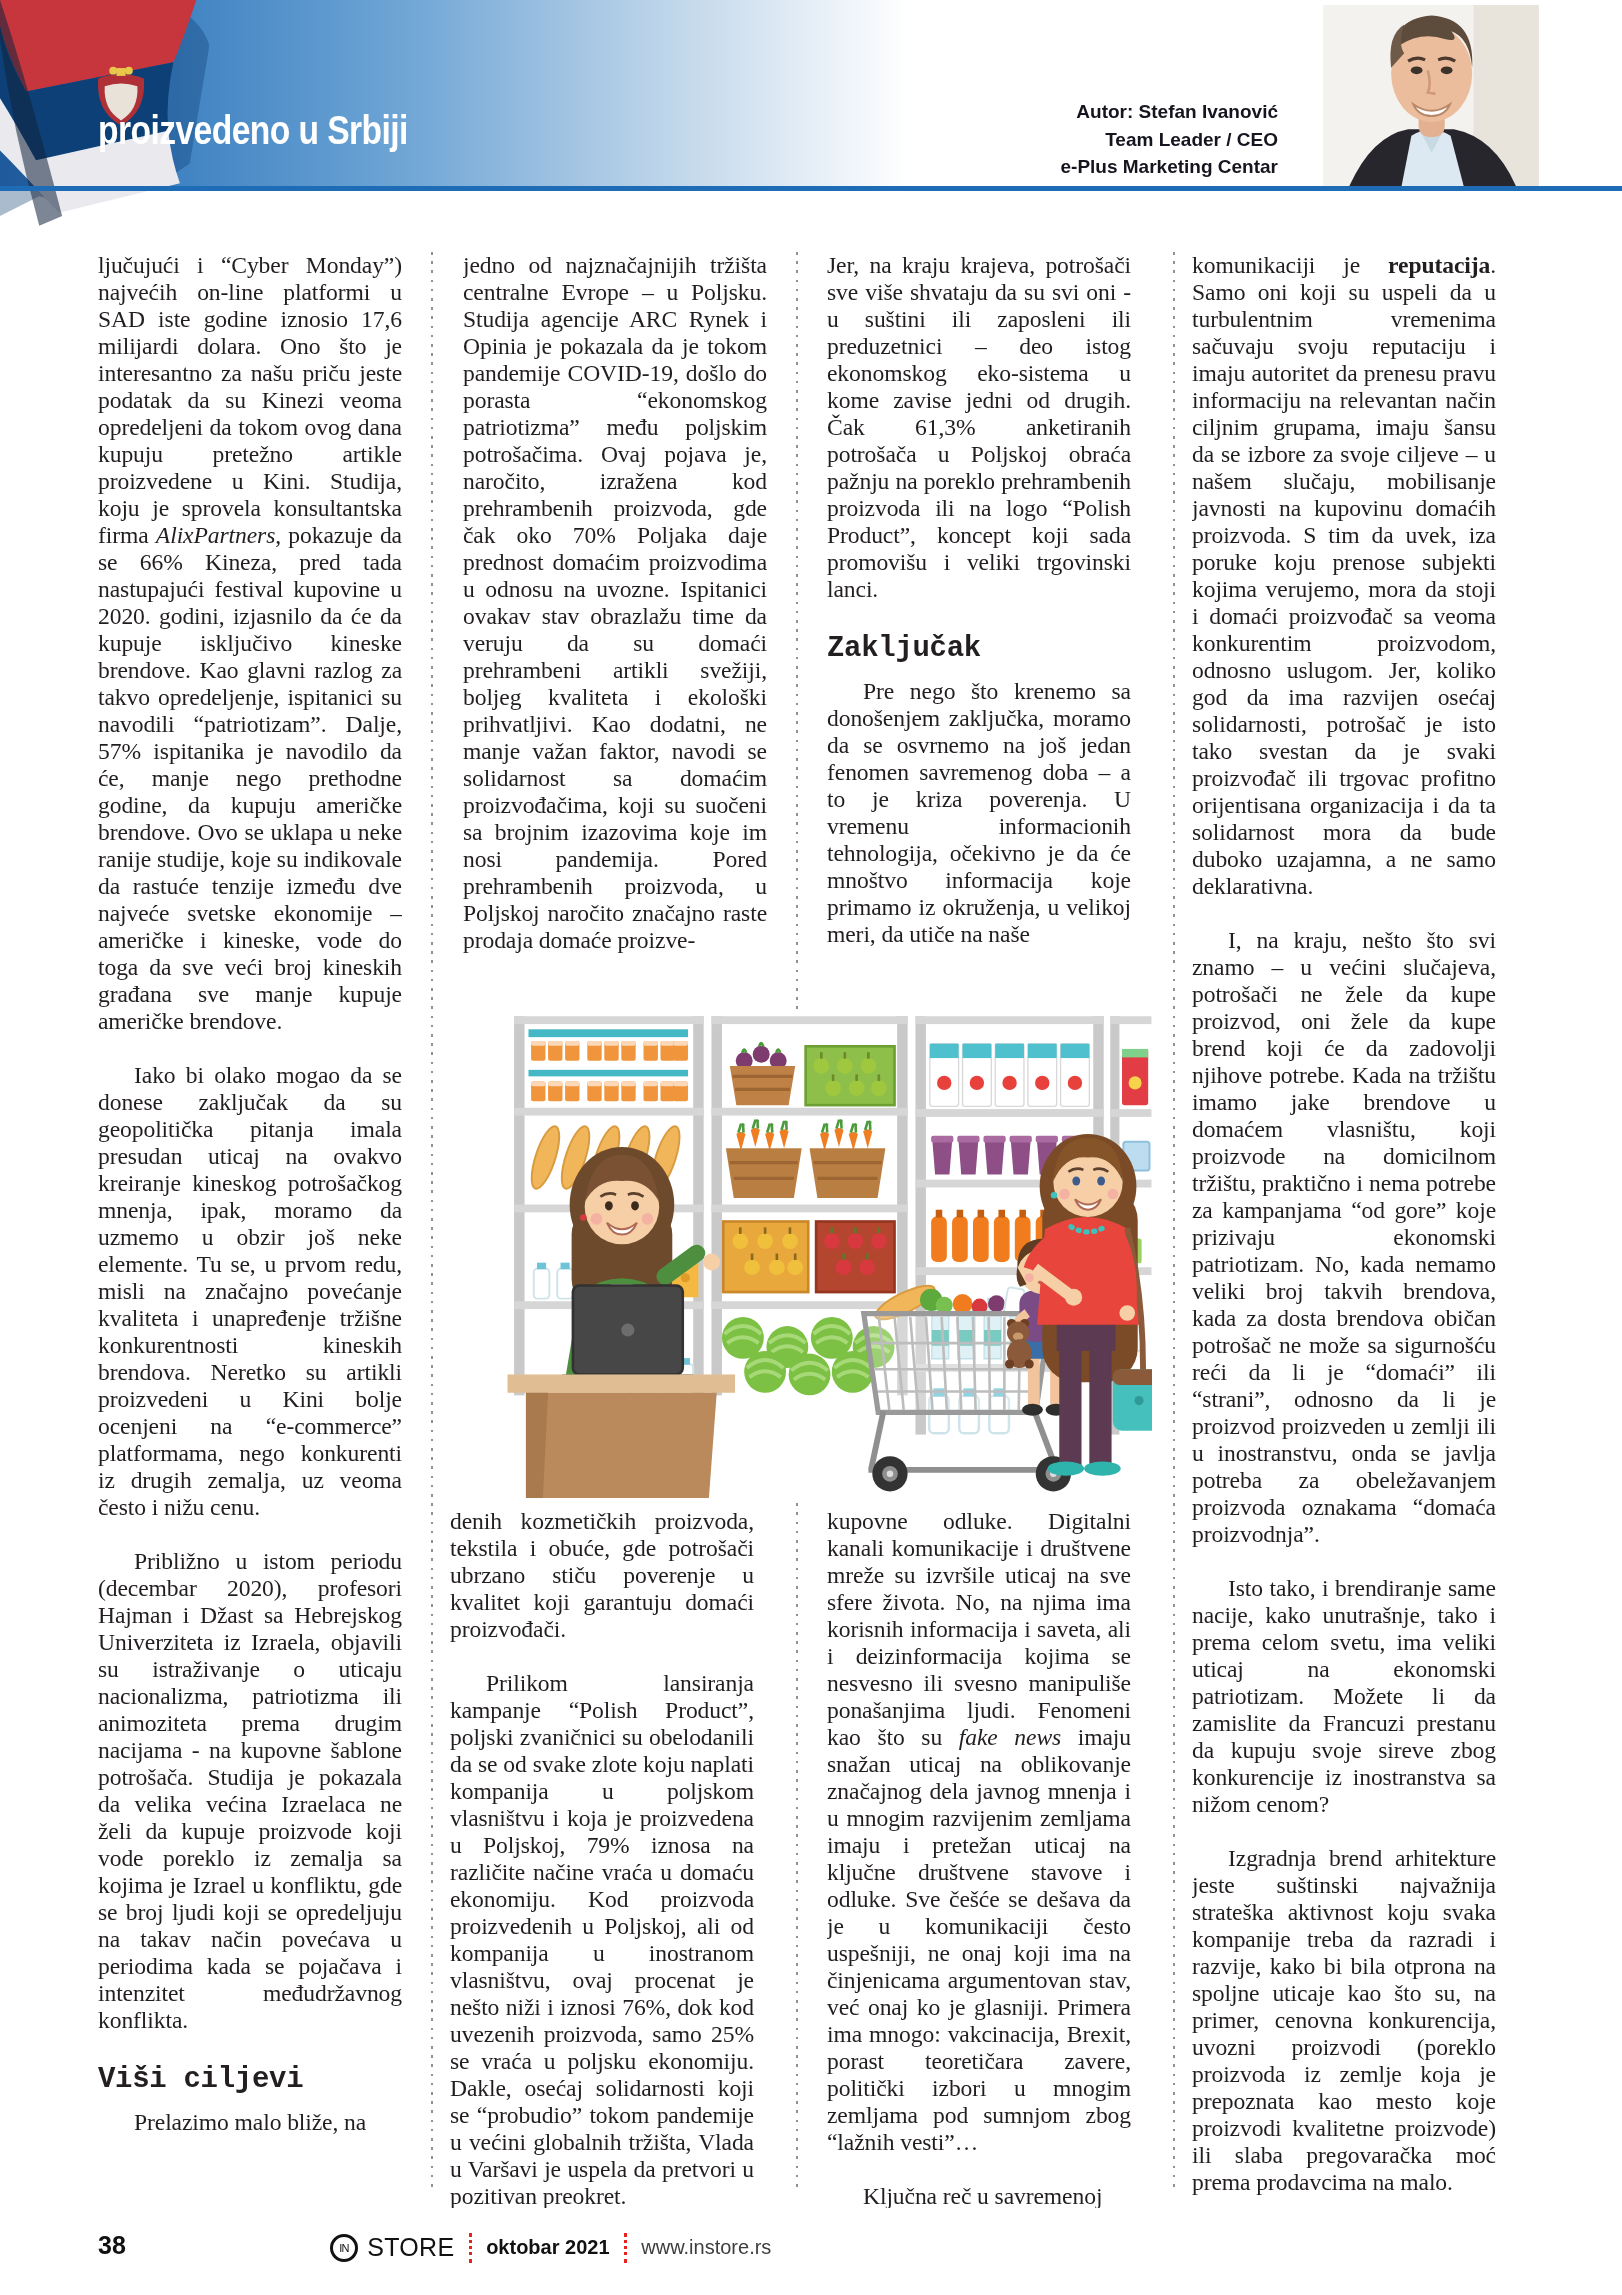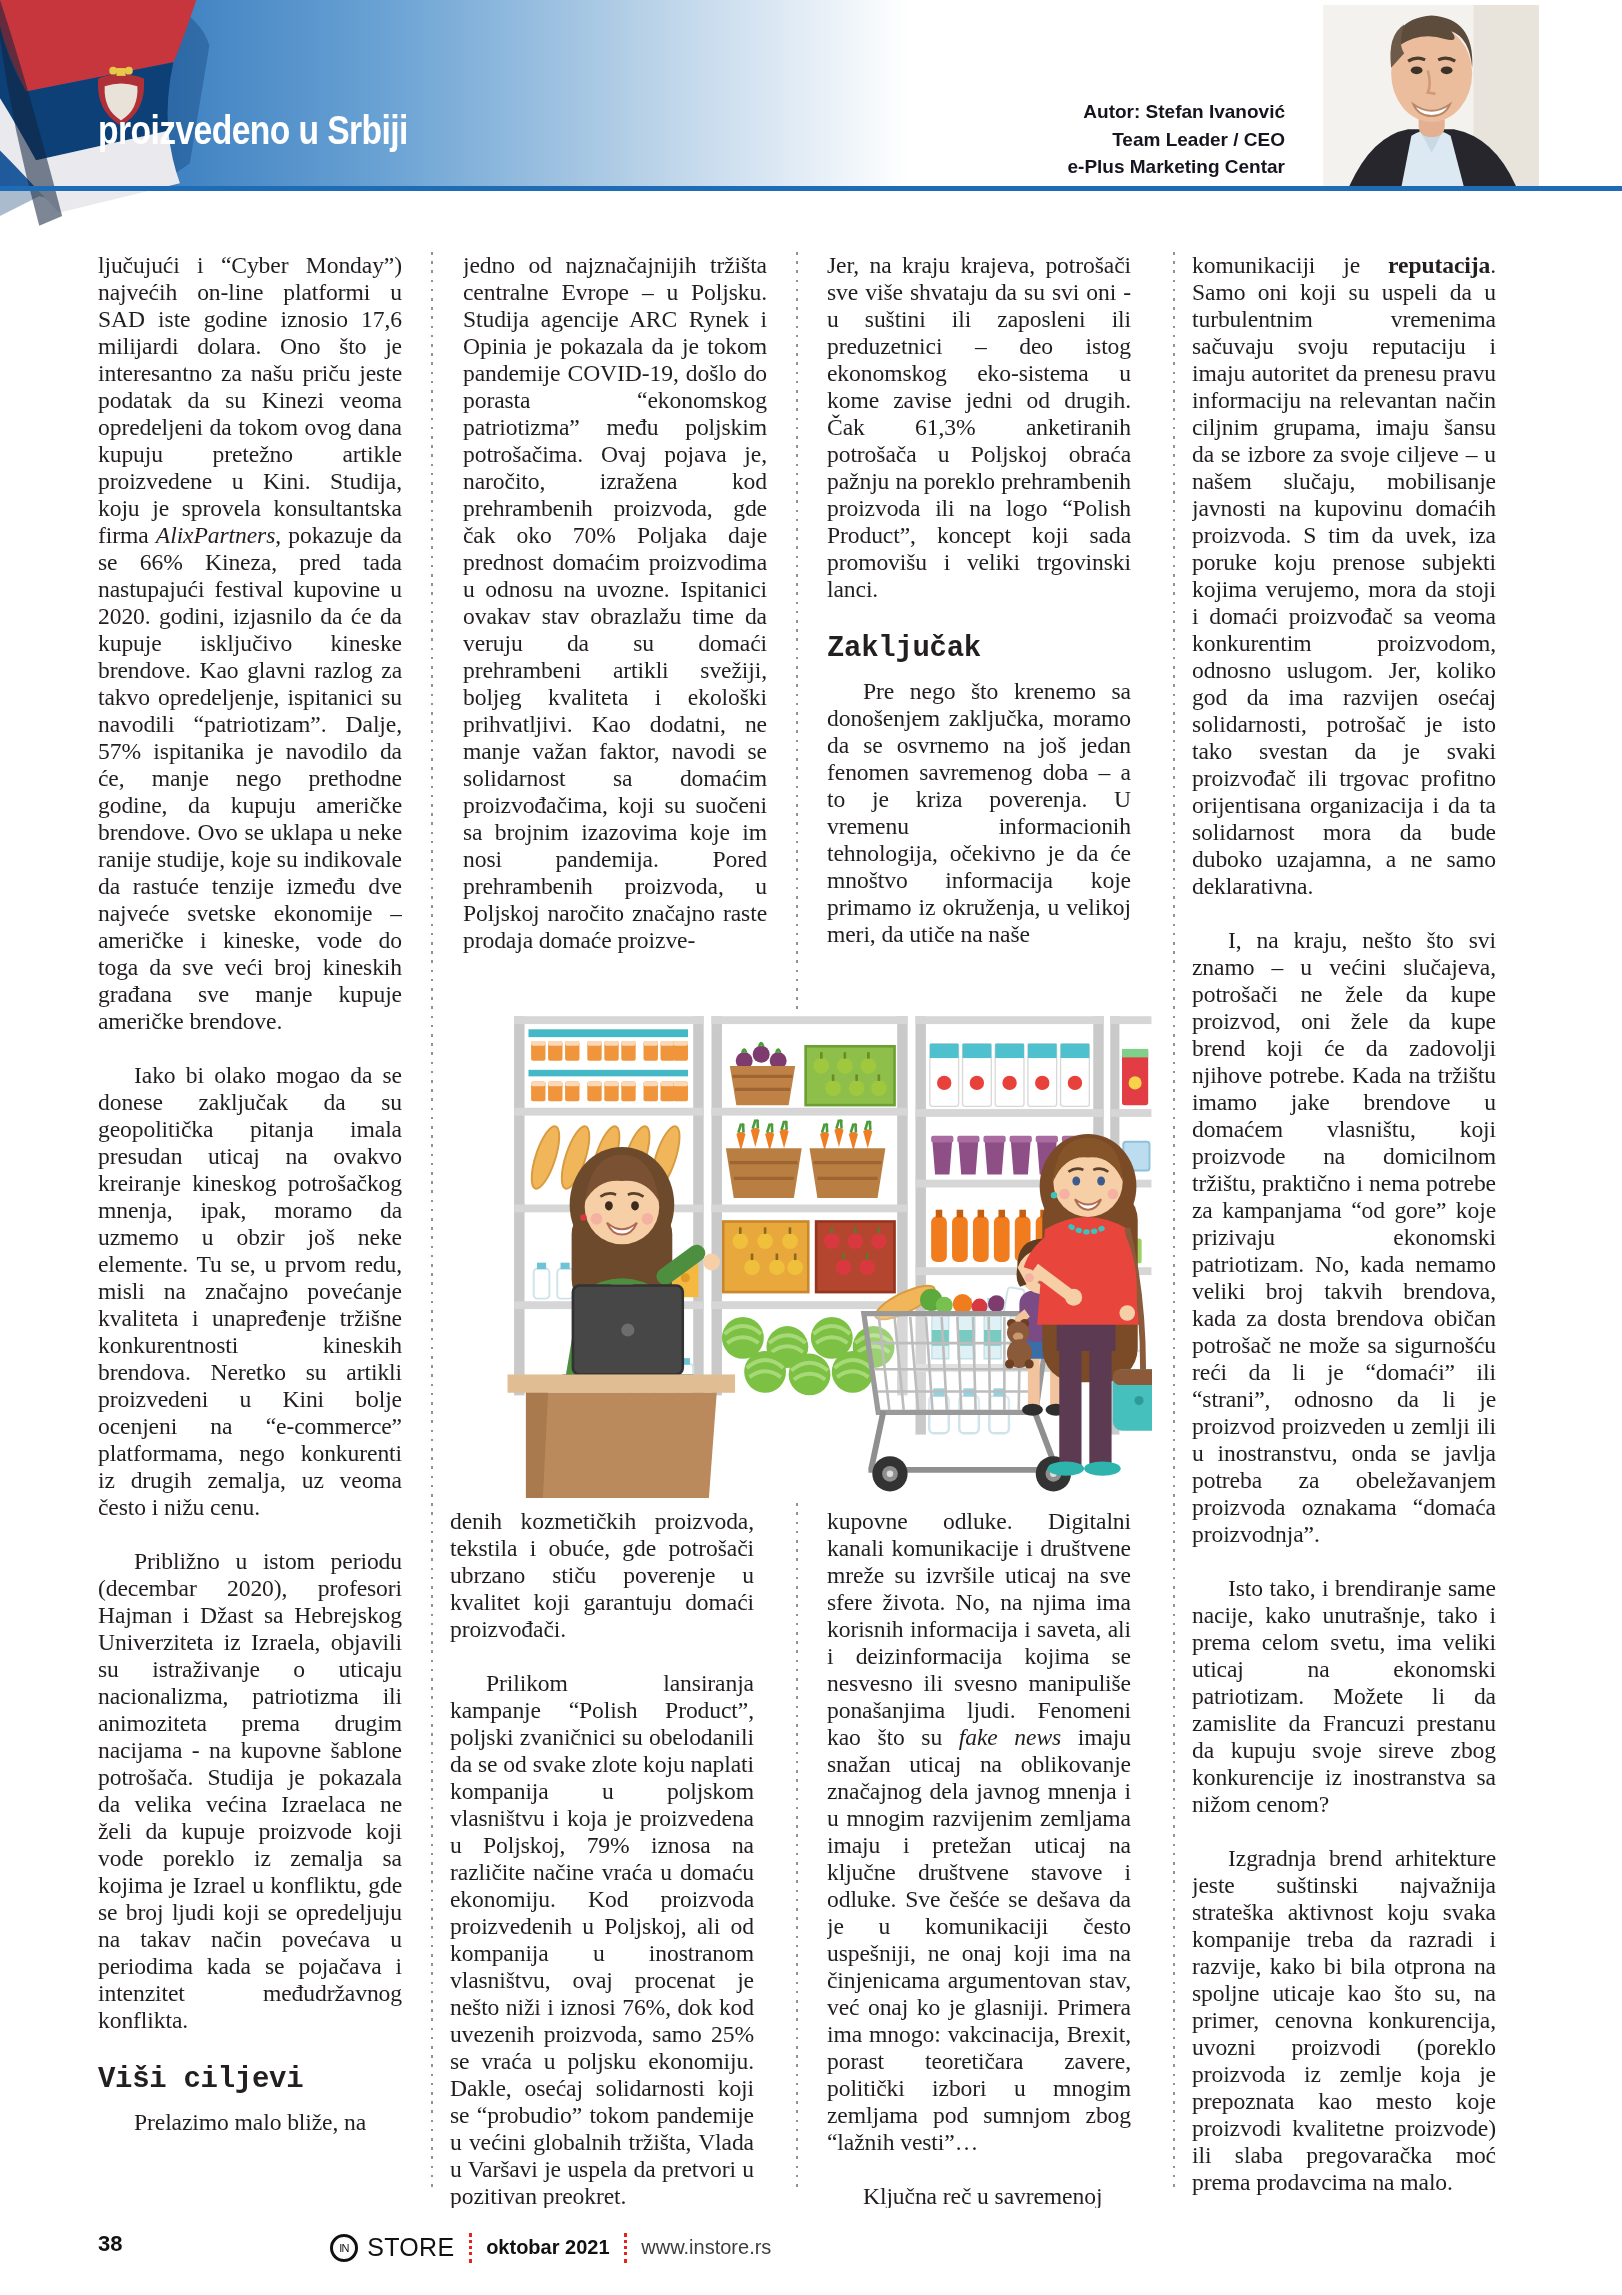--- a/index.html
+++ b/index.html
@@ -6,21 +6,21 @@
   body{width:1623px;height:2295px;background:#ffffff;font-family:"Liberation Serif",serif;}
   .page{position:relative;width:1623px;height:2295px;overflow:hidden;background:#fff;}
 
   
   .header-band{position:absolute;left:0;top:0;width:1623px;height:186px;
     background:linear-gradient(90deg,#2a6ab2 0%,#3d80c1 10%,#6ba3d4 24%,#b9d2e8 40%,#ffffff 56%);}
   .flag-wrap{position:absolute;left:0;top:0;width:229px;height:229px;}
   .page-title{position:absolute;left:98px;top:110px;margin:0;color:#ffffff;
     font-family:"Liberation Sans",sans-serif;font-weight:700;font-size:41px;line-height:41px;white-space:nowrap;}
   .page-title span{display:inline-block;transform:scaleX(.82);transform-origin:left center;letter-spacing:-0.7px;}
-  .author-block{position:absolute;right:338px;top:98px;text-align:right;color:#15151f;
+  .author-block{position:absolute;right:345px;top:98px;text-align:right;color:#15151f;
     font-family:"Liberation Sans",sans-serif;font-weight:700;font-size:19px;line-height:27.5px;}
   .author-photo{position:absolute;left:1323px;top:5.2px;width:216px;height:181px;overflow:hidden;}
   .header-rule{position:absolute;left:0;top:186px;width:1623px;height:5.2px;background:#1e6cb5;}
 
   
   .col{position:absolute;width:304px;color:#221e1f;font-size:23.6px;line-height:27px;
     text-align:justify;letter-spacing:-0.1px;}
   .para{margin:0;}
   .para + .para{margin-top:27px;}
   .indent{text-indent:36px;}
@@ -35,21 +35,21 @@
   .divider{position:absolute;top:252px;width:2px;height:1940px;
     background-image:repeating-linear-gradient(to bottom,#978f88 0 2.6px,transparent 2.6px 9.2px);}
   #div1{left:431px;} #div2{left:796px;} #div3{left:1173px;}
 
   
   .illustration{position:absolute;left:507px;top:1011px;width:645px;height:487px;background:#ffffff;}
 
   
   .footer{position:absolute;left:98px;top:2228px;width:1427px;height:39px;
     font-family:"Liberation Sans",sans-serif;color:#111;}
-  .page-number{position:absolute;left:0;top:2.6px;font-weight:700;font-size:22px;}
+  .page-number{position:absolute;left:0;top:2.6px;font-weight:700;font-size:25px;}
   .footer-logo-group{position:absolute;left:232px;top:0;display:flex;align-items:center;gap:14.4px;height:39px;}
   .logo-circle{width:22px;height:22px;border:3.3px solid #111;border-radius:50%;display:flex;
     align-items:center;justify-content:center;font-weight:400;font-size:11px;letter-spacing:-0.7px;}
   .logo-store{font-weight:400;font-size:25px;letter-spacing:0.3px;margin-left:-5.2px;}
   .red-dots{width:0;height:30px;border-left:3.3px dotted #e5231f;}
   .footer-issue{font-weight:700;font-size:20px;}
   .footer-site{font-size:20px;color:#3d3d3d;}
 </style>
 </head>
 <body>

